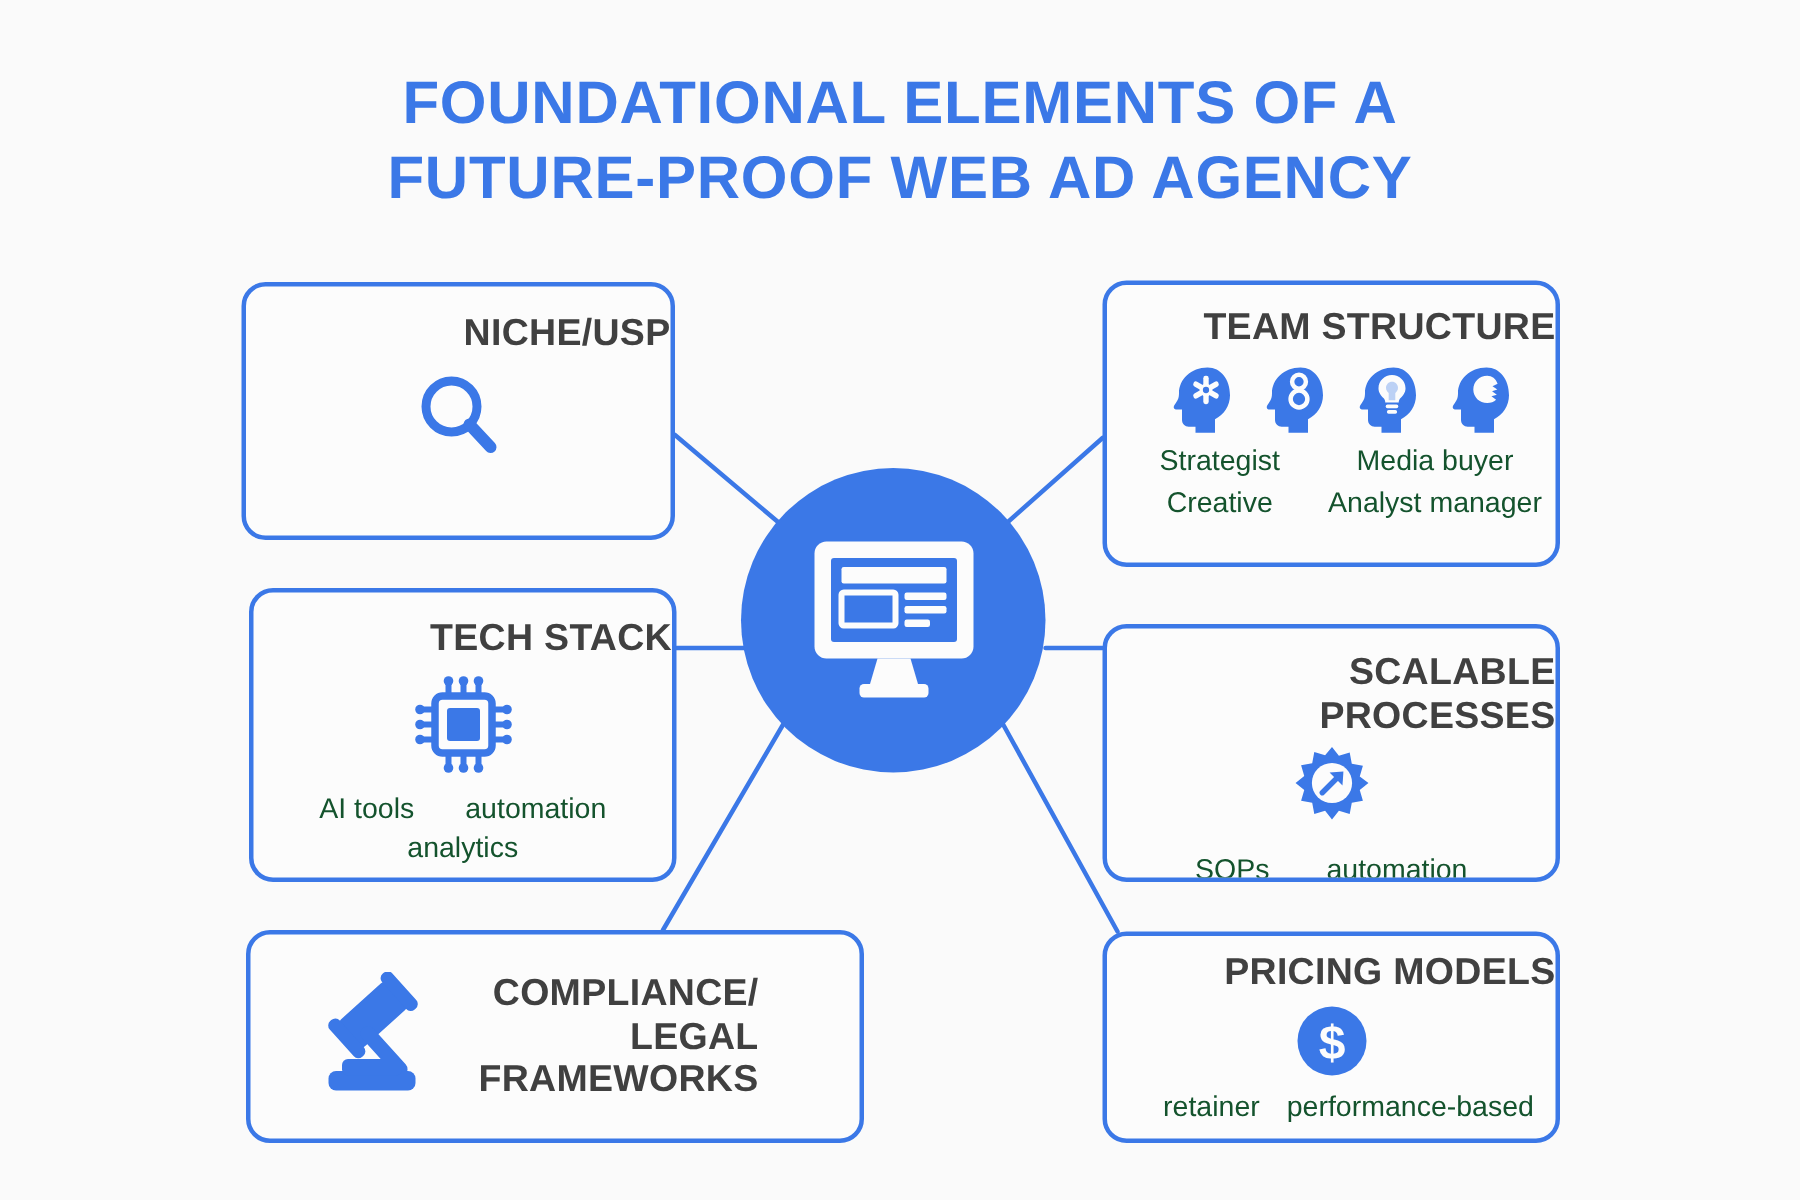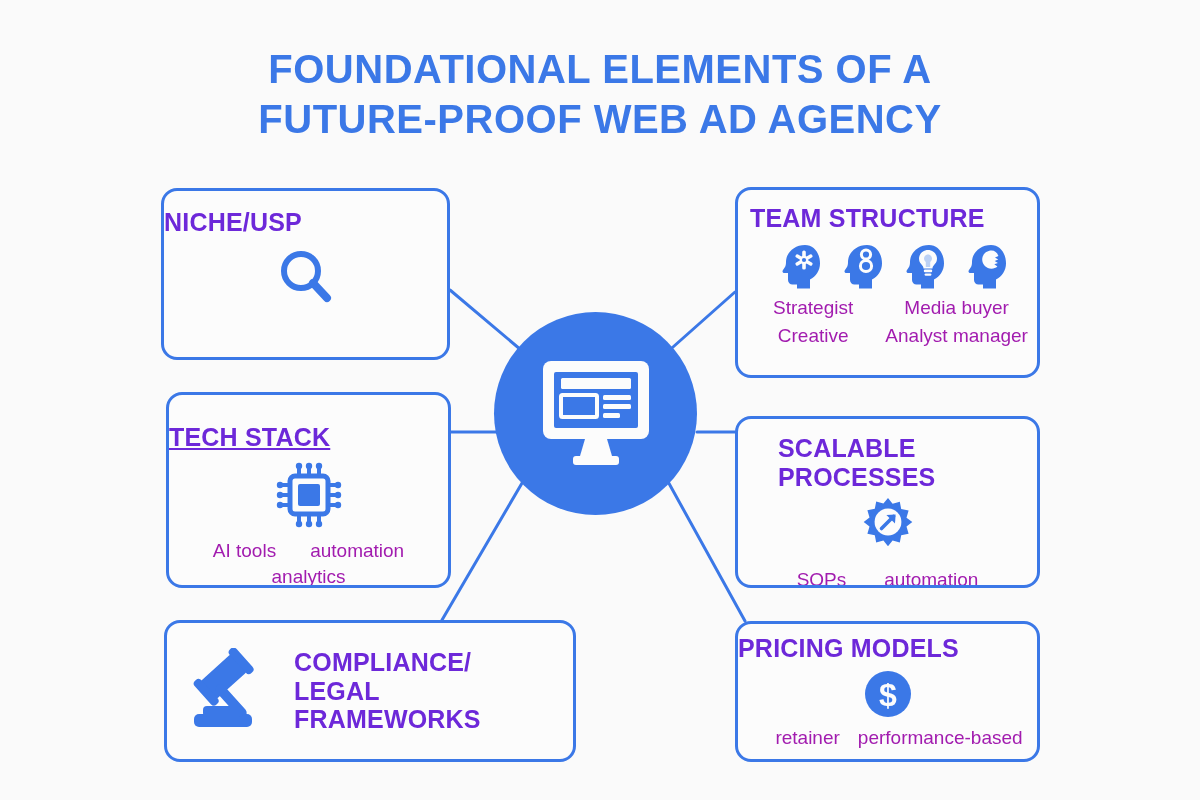--- a/index.html
+++ b/index.html
@@ -49,52 +49,52 @@
     position: absolute;
     box-sizing: border-box;
     background: #fcfcfc;
     border: 3px solid #3b78e7;
     border-radius: 16px;
     overflow: hidden;
   }
   .card-title {
     font-family: "Liberation Sans", sans-serif;
     font-weight: bold;
-    color: #6d28d9;
-    text-align: left;
+    color: #404040;
+    text-align: right;
     line-height: 1.14;
     letter-spacing: 0.2px;
   }
   .tag-row {
     display: flex;
     justify-content: center;
     font-family: "Liberation Sans", sans-serif;
-    color: #a21caf;
+    color: #14532d;
   }
   .tag { white-space: nowrap; }
 
   
   #card-niche { left: 161px; top: 188px; width: 289px; height: 172px; }
   #card-niche .card-title { font-size: 25px; margin-top: 17px; }
   #icon-search-wrap { text-align: center; margin-top: 8px; }
 
   
   #card-tech { left: 166px; top: 392px; width: 285px; height: 196px; }
-  #card-tech .card-title { font-size: 25px; margin-top: 28px; text-decoration: underline; }
+  #card-tech .card-title { font-size: 25px; margin-top: 16px; }
   #icon-chip-wrap { text-align: center; margin-top: 6px; }
   #card-tech .tag-row-a { margin-top: 4px; gap: 34px; font-size: 19px; }
   #card-tech .tag-row-b { margin-top: 4px; font-size: 19px; }
 
   
   #card-compliance { left: 164px; top: 620px; width: 412px; height: 142px; }
   #compliance-inner {
     display: flex;
     align-items: center;
     height: 100%;
-    padding-left: 15px;
+    padding-left: 40px;
     box-sizing: border-box;
   }
   #card-compliance .card-title { font-size: 25px; margin-left: 26px; }
 
   
   #card-team { left: 735px; top: 187px; width: 305px; height: 191px; padding-left: 12px; }
   #card-team .card-title { font-size: 25px; margin-top: 14px; }
   #heads-row {
     display: flex;
     justify-content: center;

